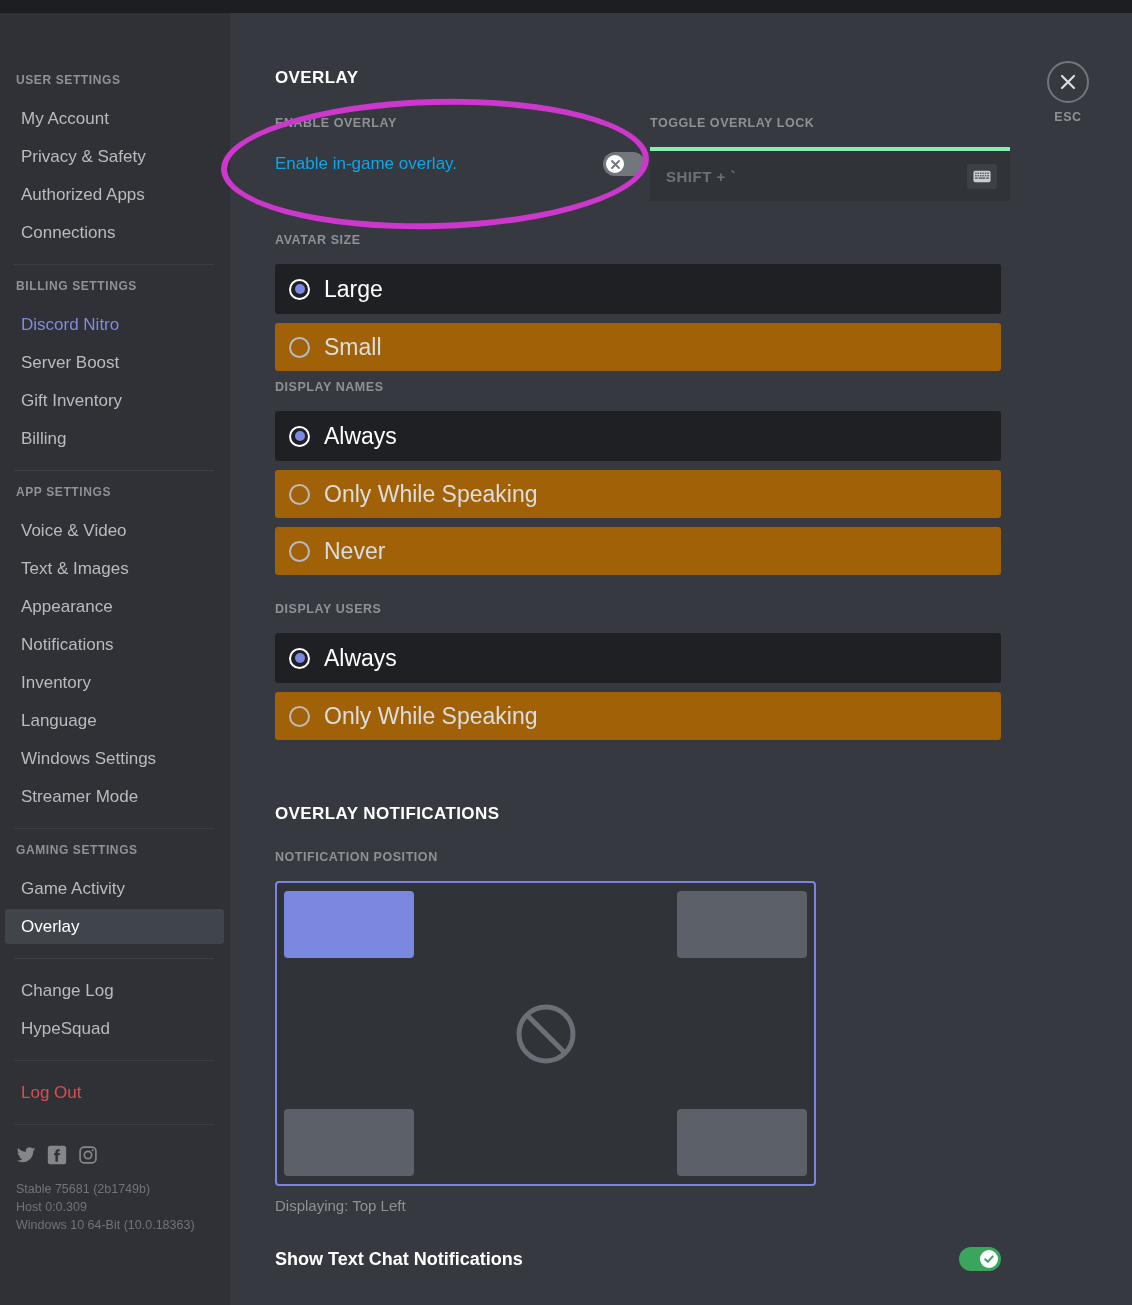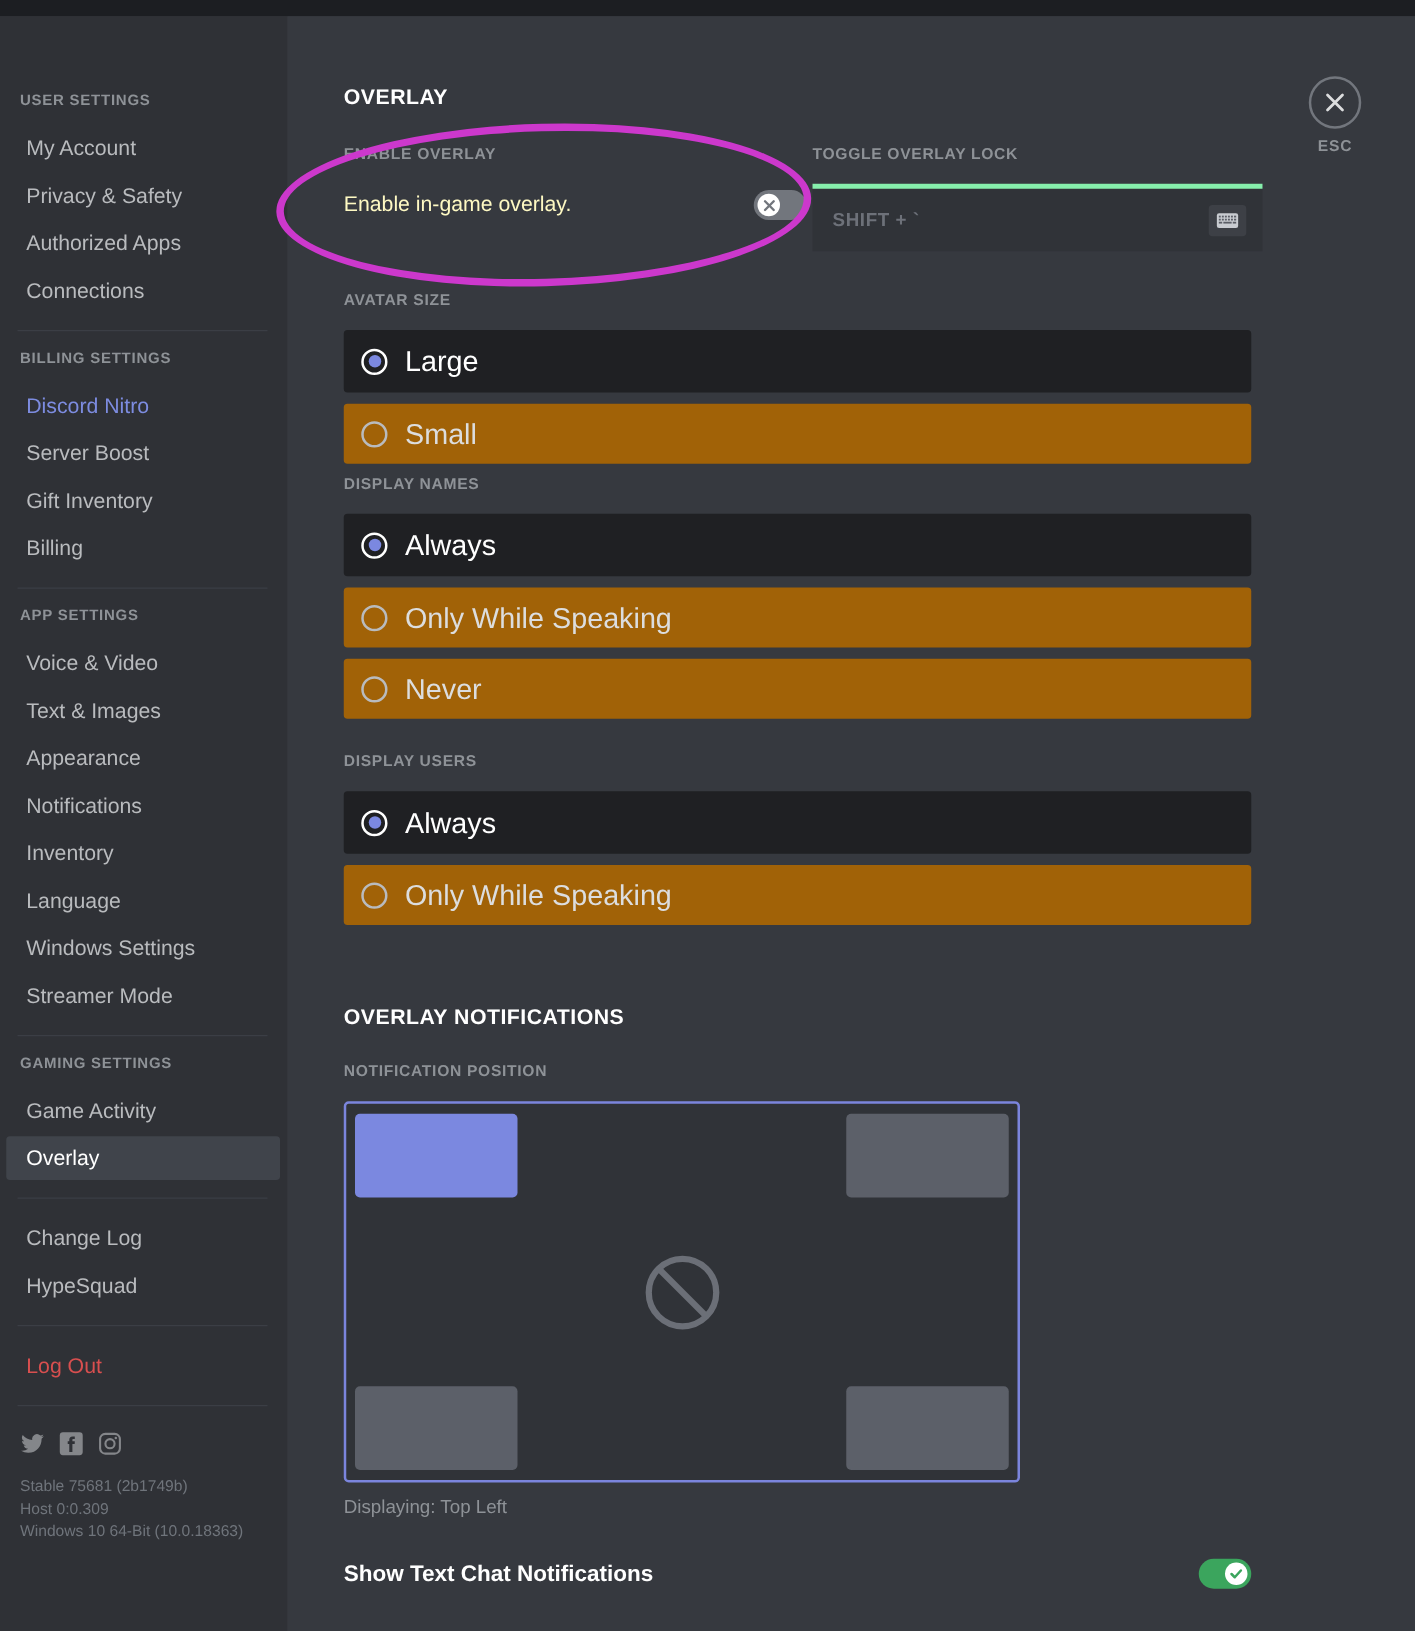--- a/index.html
+++ b/index.html
@@ -59,21 +59,21 @@
     color:#8e9297; text-transform:uppercase; margin-bottom:17px;
   }
   .row2{ display:flex; }
   .col-left{ width:370px; }
   .col-right{ width:360px; margin-left:5px; }
 
   .enable-row{
     display:flex; align-items:center; justify-content:space-between;
     height:34px;
   }
-  .enable-text{ font-size:17px; color:#fef9c3; font-weight:500;text-align:right; }
+  .enable-text{ font-size:17px; color:#0ea5e9; font-weight:500;text-align:right; }
 
   
   .toggle{
     width:42px; height:24px; border-radius:12px; position:relative;
     cursor:pointer; flex:none;
   }
   .toggle.off{ background:#72767d; }
   .toggle.on{ background:#3ba55d; }
   .knob{
     position:absolute; top:3px; width:18px; height:18px; border-radius:50%;

